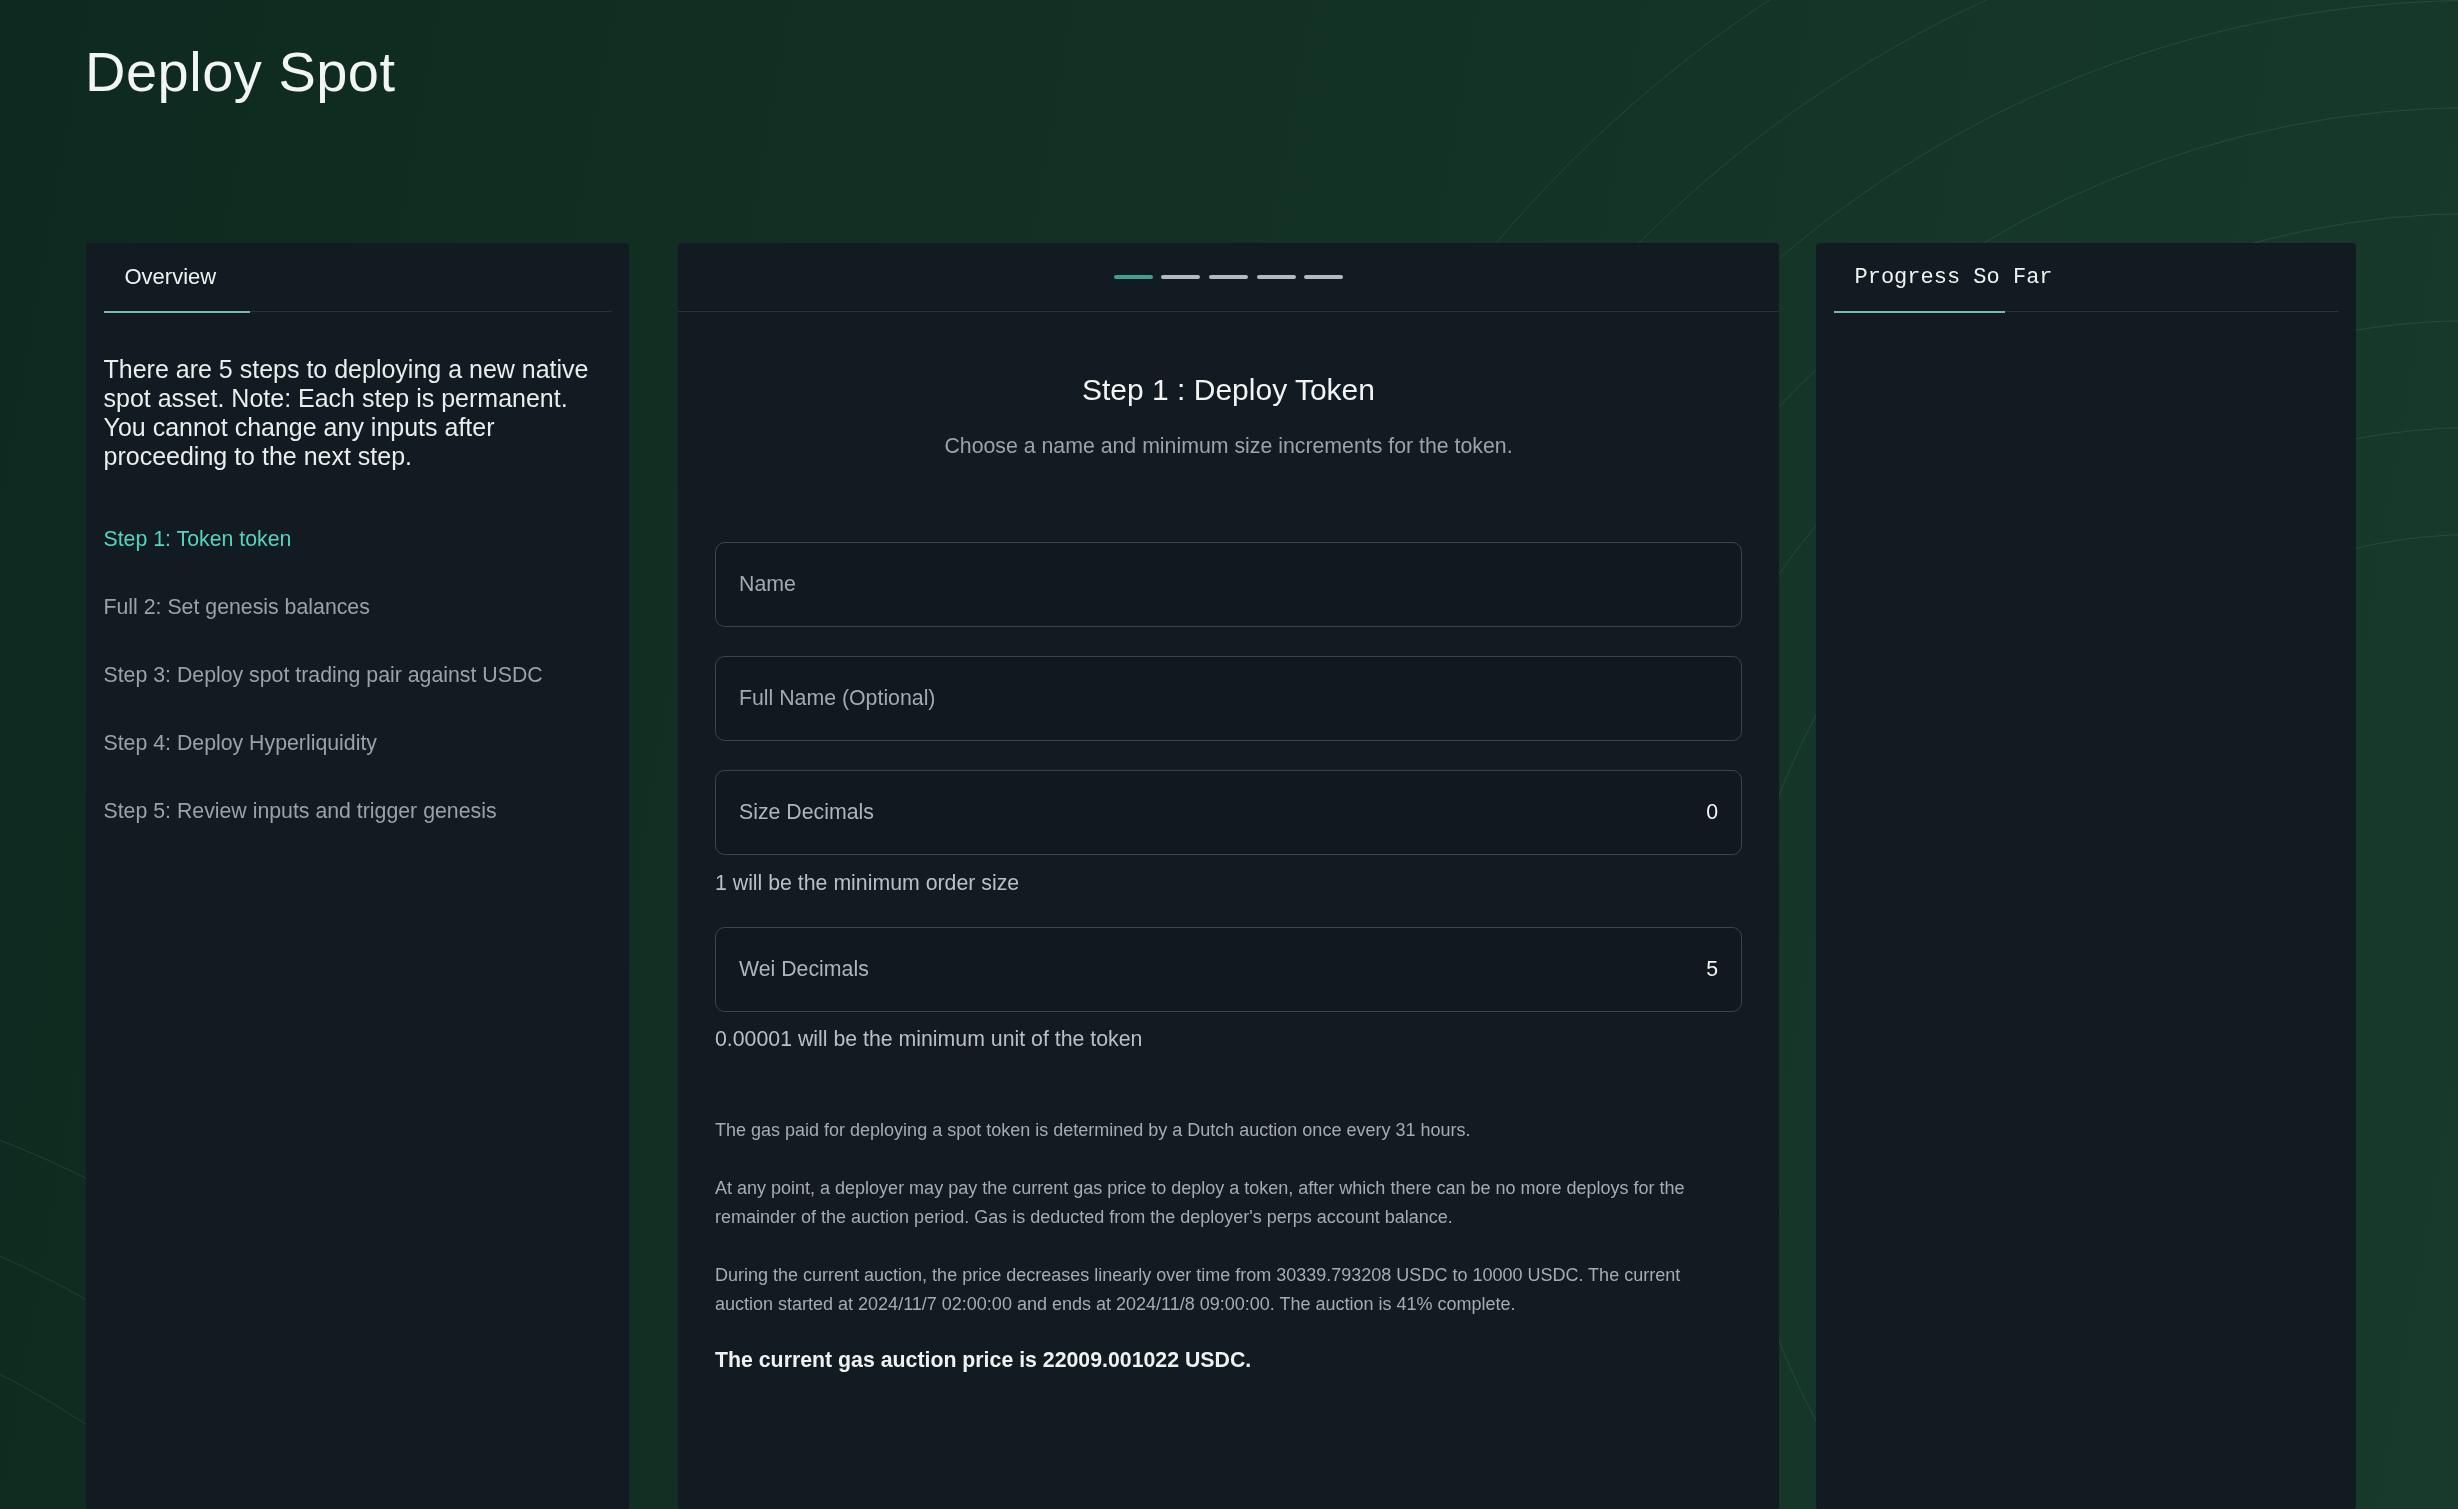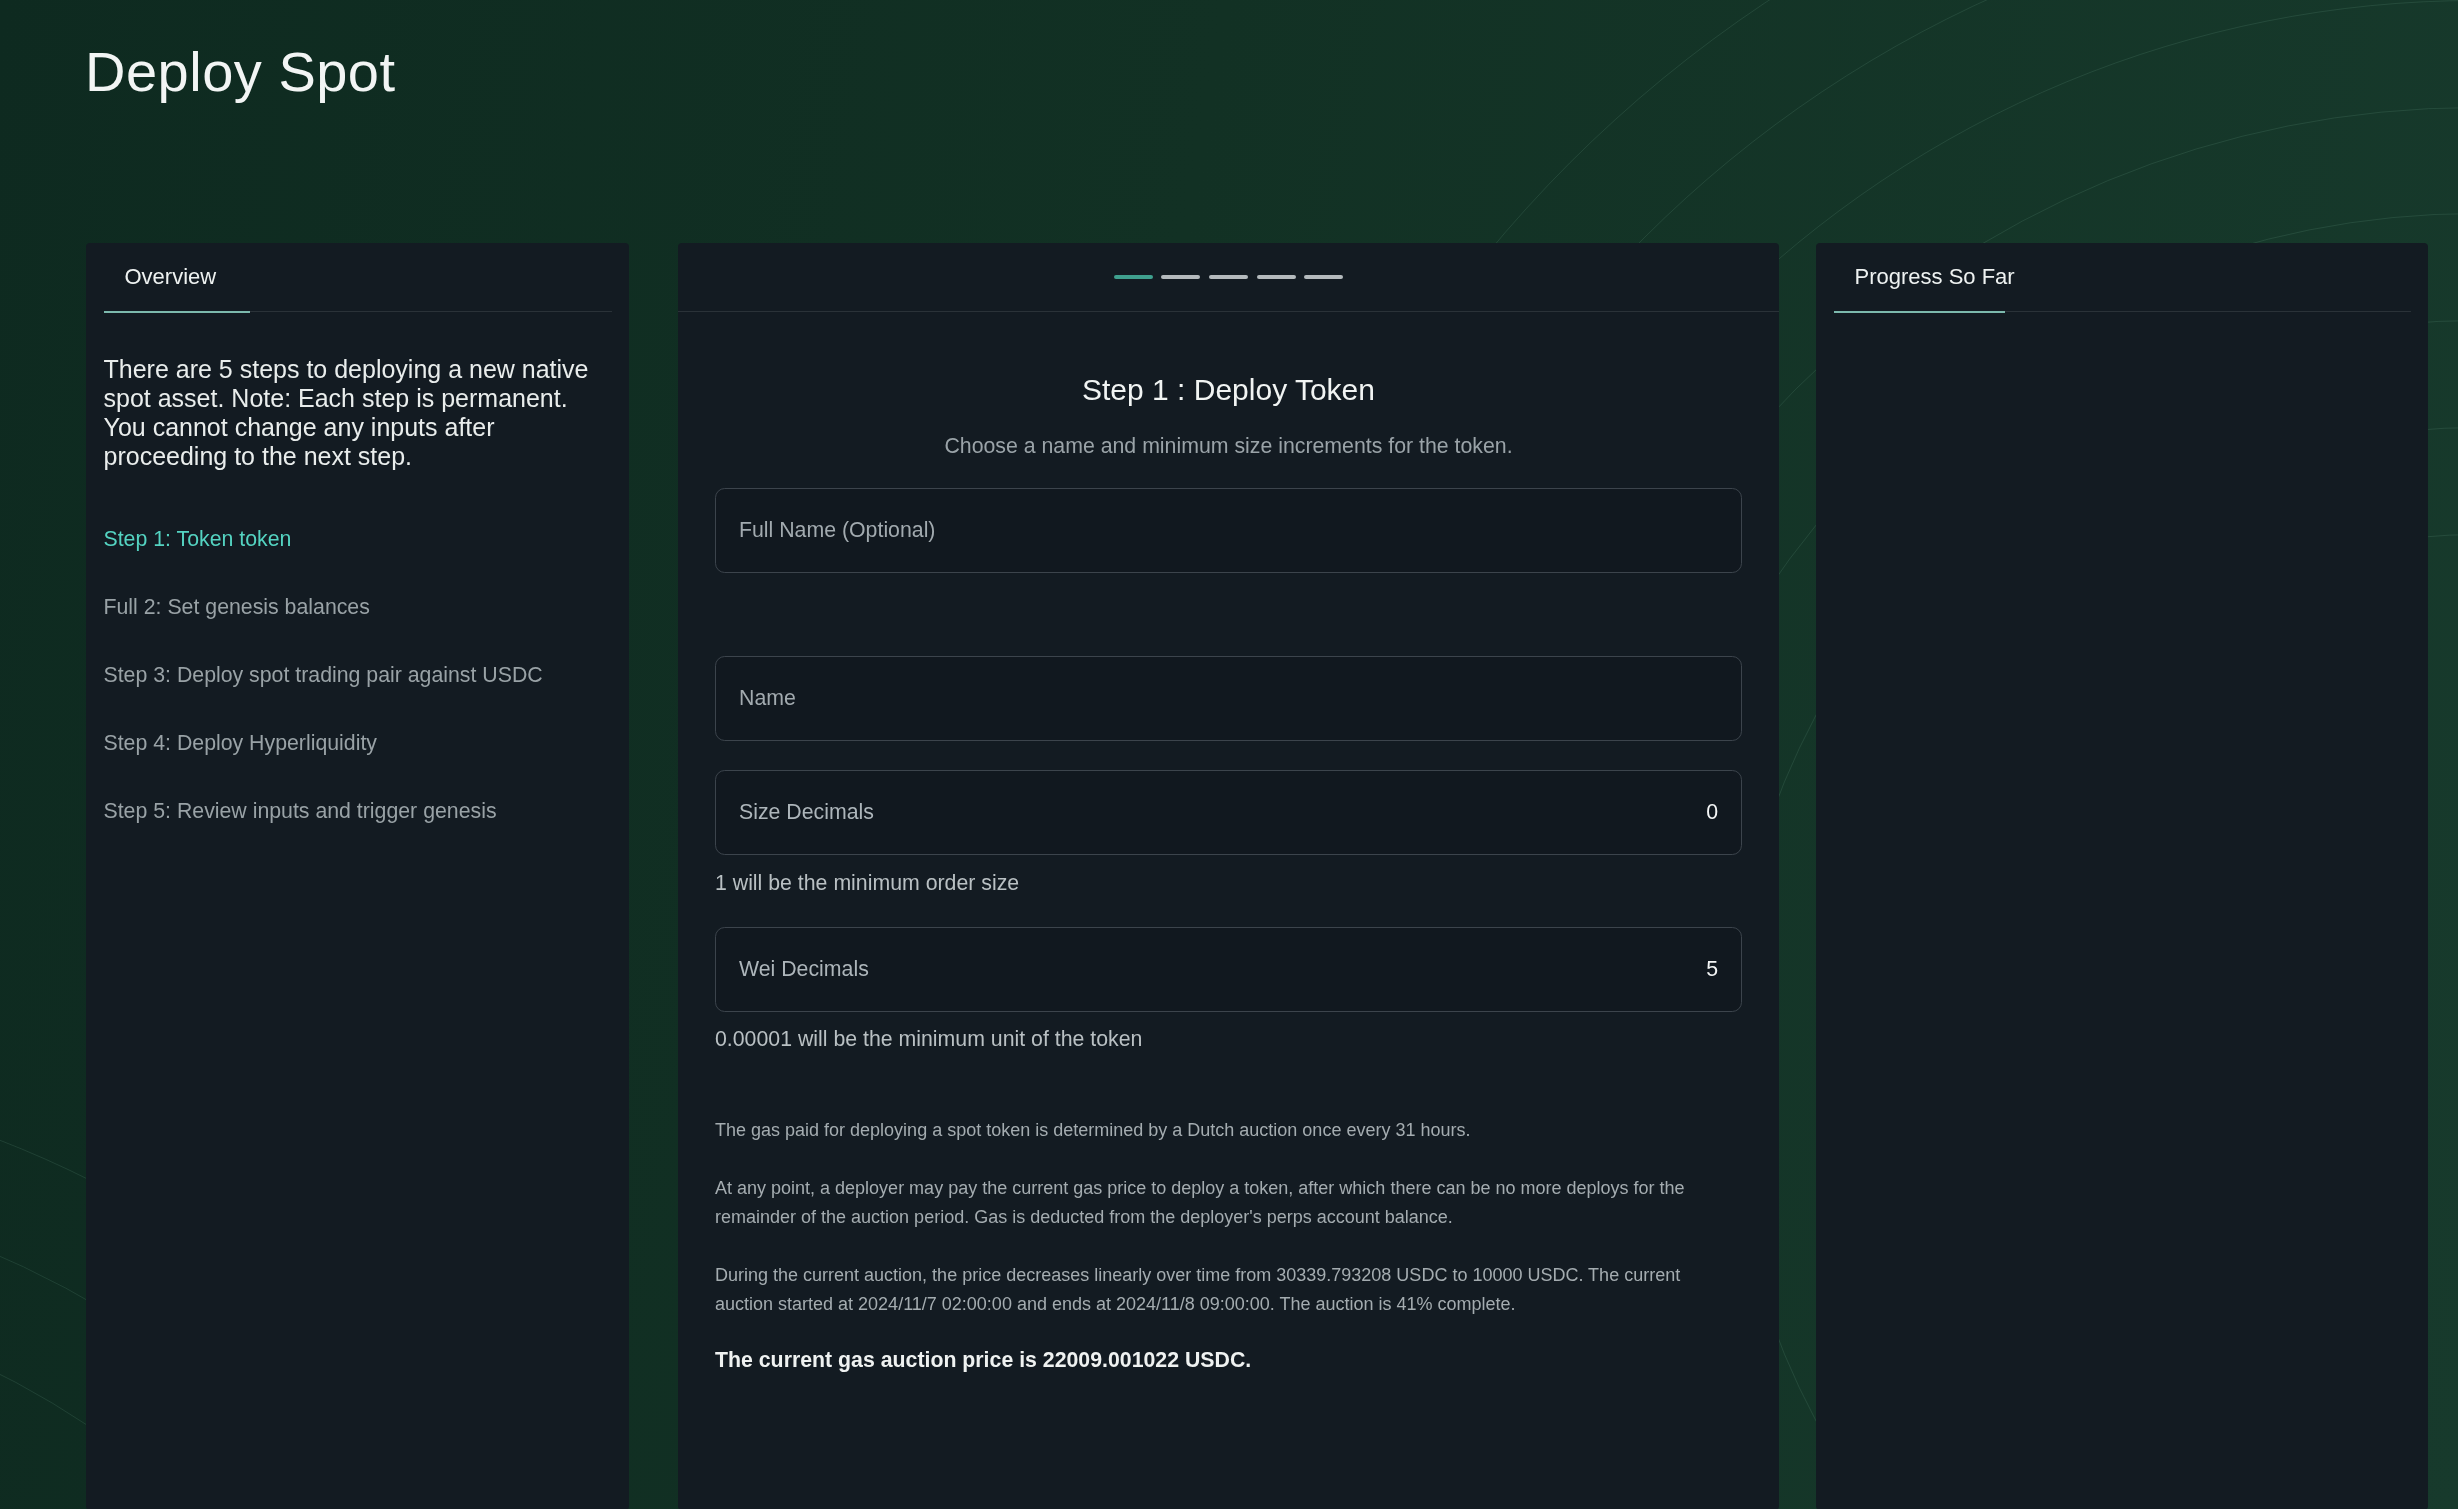--- a/index.html
+++ b/index.html
@@ -12,21 +12,21 @@
   }
   .arc{position:absolute;border:1.9px solid rgba(118,176,148,0.16);border-radius:50%;}
   .page-title{
     position:absolute;top:1.9px;left:85px;
     font-size:56px;font-weight:400;color:#f2f5f4;letter-spacing:0.5px;
   }
   .panels{position:absolute;left:86px;top:243px;display:flex;gap:37px;}
   .panel{background:#131b22;border-radius:3.9px;height:1267px;box-sizing:border-box;}
   .panel.left{width:543px;}
   .panel.mid{width:1101px;margin-left:12px;}
-  .panel.right{width:612px;}
+  .panel.right{width:540px;font-family:Liberation Mono, monospace;}
 
   .tabbar{position:relative;margin:0 17.5px;height:68px;display:flex;align-items:center;border-bottom:1.9px solid #2a3238;}
   .tab-label{margin-left:21px;color:#eef2f1;font-size:22px;}
   .tab-underline{position:absolute;left:0;bottom:-1.9px;height:1.9px;background:#7cb9ad;}
   .panel.left .tab-underline{width:146px;}
   .panel.right .tab-underline{width:171px;}
 
   .stepbar{height:68px;border-bottom:1.9px solid #2a3238;display:flex;align-items:center;justify-content:center;gap:8.7px;}
   .dash{width:39px;height:4.9px;border-radius:2.9px;background:#b4babd;}
   .dash.active{background:#3fa08e;}
@@ -97,26 +97,26 @@
       <span class="dash active"></span>
       <span class="dash"></span>
       <span class="dash"></span>
       <span class="dash"></span>
       <span class="dash"></span>
     </div>
     <div class="mid-body">
       <h2 class="step-title">Step 1 : Deploy Token</h2>
       <p class="step-sub">Choose a name and minimum size increments for the token.</p>
 
+      <div class="field first">
+        <input class="free" type="text" placeholder="Name" style="">
+      </div>
+
       <div class="field">
         <input class="free" type="text" placeholder="Full Name (Optional)" style="">
-      </div>
-
-      <div class="field first">
-        <input class="free" type="text" placeholder="Name" style="">
       </div>
 
       <div class="field">
         <span class="flabel">Size Decimals</span>
         <input class="fvalue" type="text" value="0" style="">
       </div>
       <div class="helper">1 will be the minimum order size</div>
 
       <div class="field wei">
         <span class="flabel">Wei Decimals</span>

